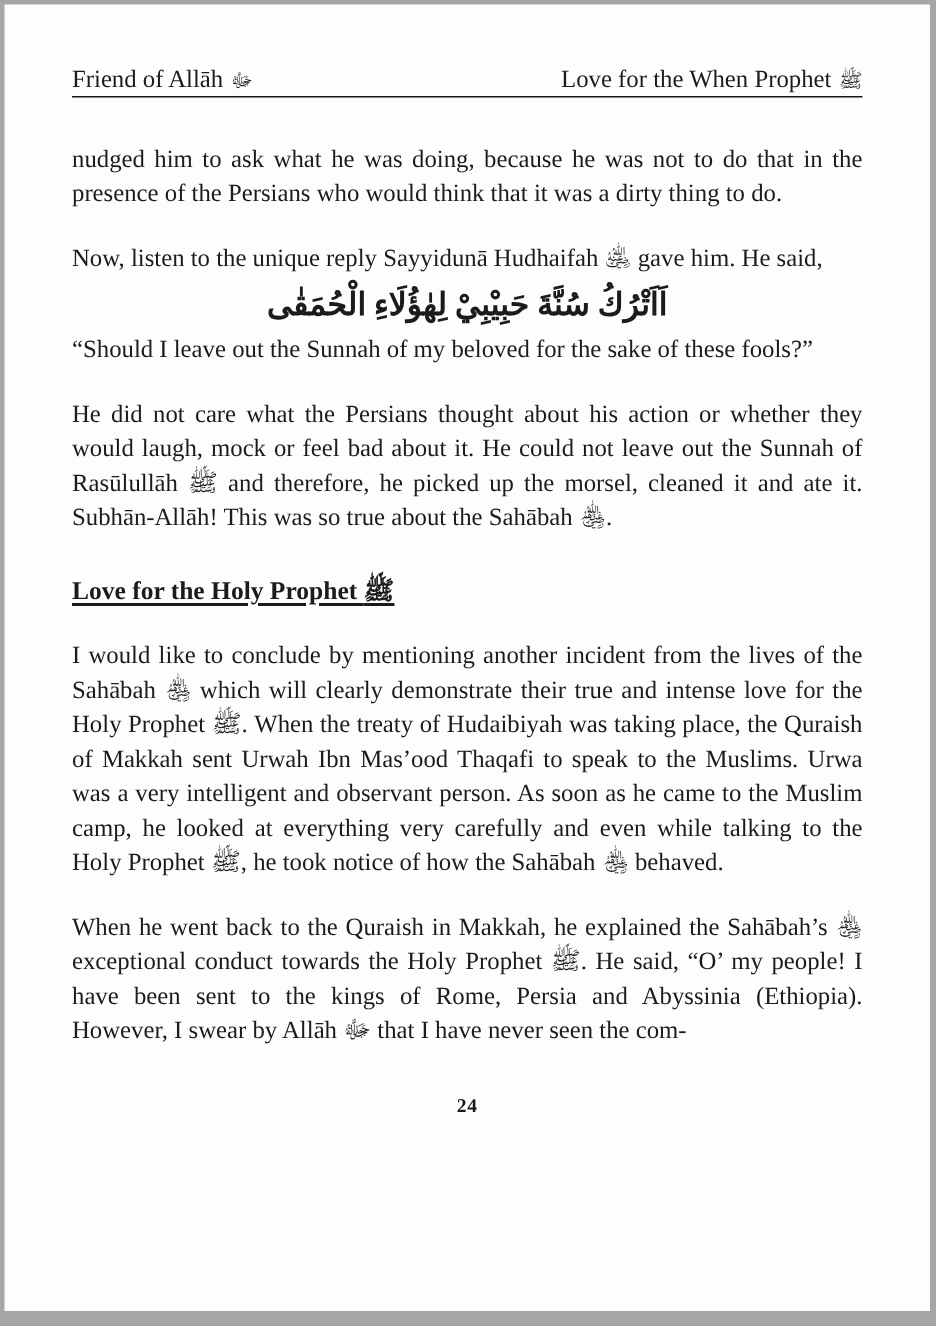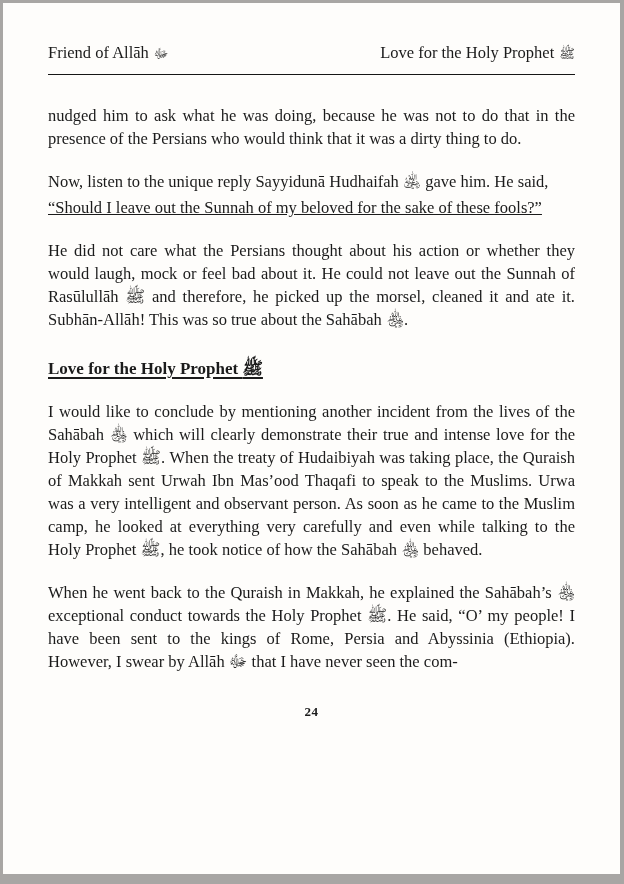--- a/index.html
+++ b/index.html
@@ -22,35 +22,34 @@
     background: #fefdfb;
     padding: 40px 45px 0 45px;
     color: #1b1b1b;
   }
   .running-header {
     display: flex;
     justify-content: space-between;
     align-items: baseline;
     font-size: 16.5px;
     line-height: 20px;
-    padding-bottom: 10px;
     border-bottom: 1.6px solid #161616;
   }
   .honorific {
     font-size: 13px;
     margin-left: 5px;
   }
   .content {
     font-size: 16.5px;
     line-height: 23px;
     text-align: justify;
   }
   .content p { margin: 20px 0 0 0; }
   .content p.first { margin-top: 29px; }
-  .content p.translation { margin-top: 3px; text-decoration: underline; }
+  .content p.translation { margin-top: 3px; }
   .arabic {
     margin-top: 5px;
     text-align: center;
     font-size: 21px;
     line-height: 30px;
     font-weight: bold;
     direction: rtl;
   }
   .section-heading {
     font-size: 17px;
@@ -74,27 +73,28 @@
 <body>
 
 <div class="frame">
   <div class="sheet">
 
     <div class="running-header">
       <div class="rh-left">
         <span>Friend of Allāh</span><span class="honorific">ﷻ</span>
       </div>
       <div class="rh-right">
-        <span>Love for the Holy Prophet</span><span class="honorific">ﷺ</span>
+        <span>Love for the When Prophet</span><span class="honorific">ﷺ</span>
       </div>
     </div>
 
     <div class="content">
       <p class="first">nudged him to ask what he was doing, because he was not to do that in the presence of the Persians who would think that it was a dirty thing to do.</p>
       <p>Now, listen to the unique reply Sayyidunā Hudhaifah ﵁ gave him. He said,</p>
+      <div class="arabic" dir="rtl">اَاَتْرُكُ سُنَّةَ حَبِيْبِيْ لِهٰؤُلَاءِ الْحُمَقٰى</div>
       <p class="translation">“Should I leave out the Sunnah of my beloved for the sake of these fools?”</p>
       <p>He did not care what the Persians thought about his action or whether they would laugh, mock or feel bad about it. He could not leave out the Sunnah of Rasūlullāh ﷺ and therefore, he picked up the morsel, cleaned it and ate it. Subhān-Allāh! This was so true about the Sahābah ﵃.</p>
       <h2 class="section-heading">Love for the Holy Prophet ﷺ</h2>
       <p>I would like to conclude by mentioning another incident from the lives of the Sahābah ﵃ which will clearly demonstrate their true and intense love for the Holy Prophet ﷺ. When the treaty of Hudaibiyah was taking place, the Quraish of Makkah sent Urwah Ibn Mas’ood Thaqafi to speak to the Muslims. Urwa was a very intelligent and observant person. As soon as he came to the Muslim camp, he looked at everything very carefully and even while talking to the Holy Prophet ﷺ, he took notice of how the Sahābah ﵃ behaved.</p>
       <p>When he went back to the Quraish in Makkah, he explained the Sahābah’s ﵃ exceptional conduct towards the Holy Prophet ﷺ. He said, “O’ my people! I have been sent to the kings of Rome, Persia and Abyssinia (Ethiopia). However, I swear by Allāh ﷻ that I have never seen the com-</p>
       <div class="page-number">24</div>
     </div>
 
   </div>
 </div>

